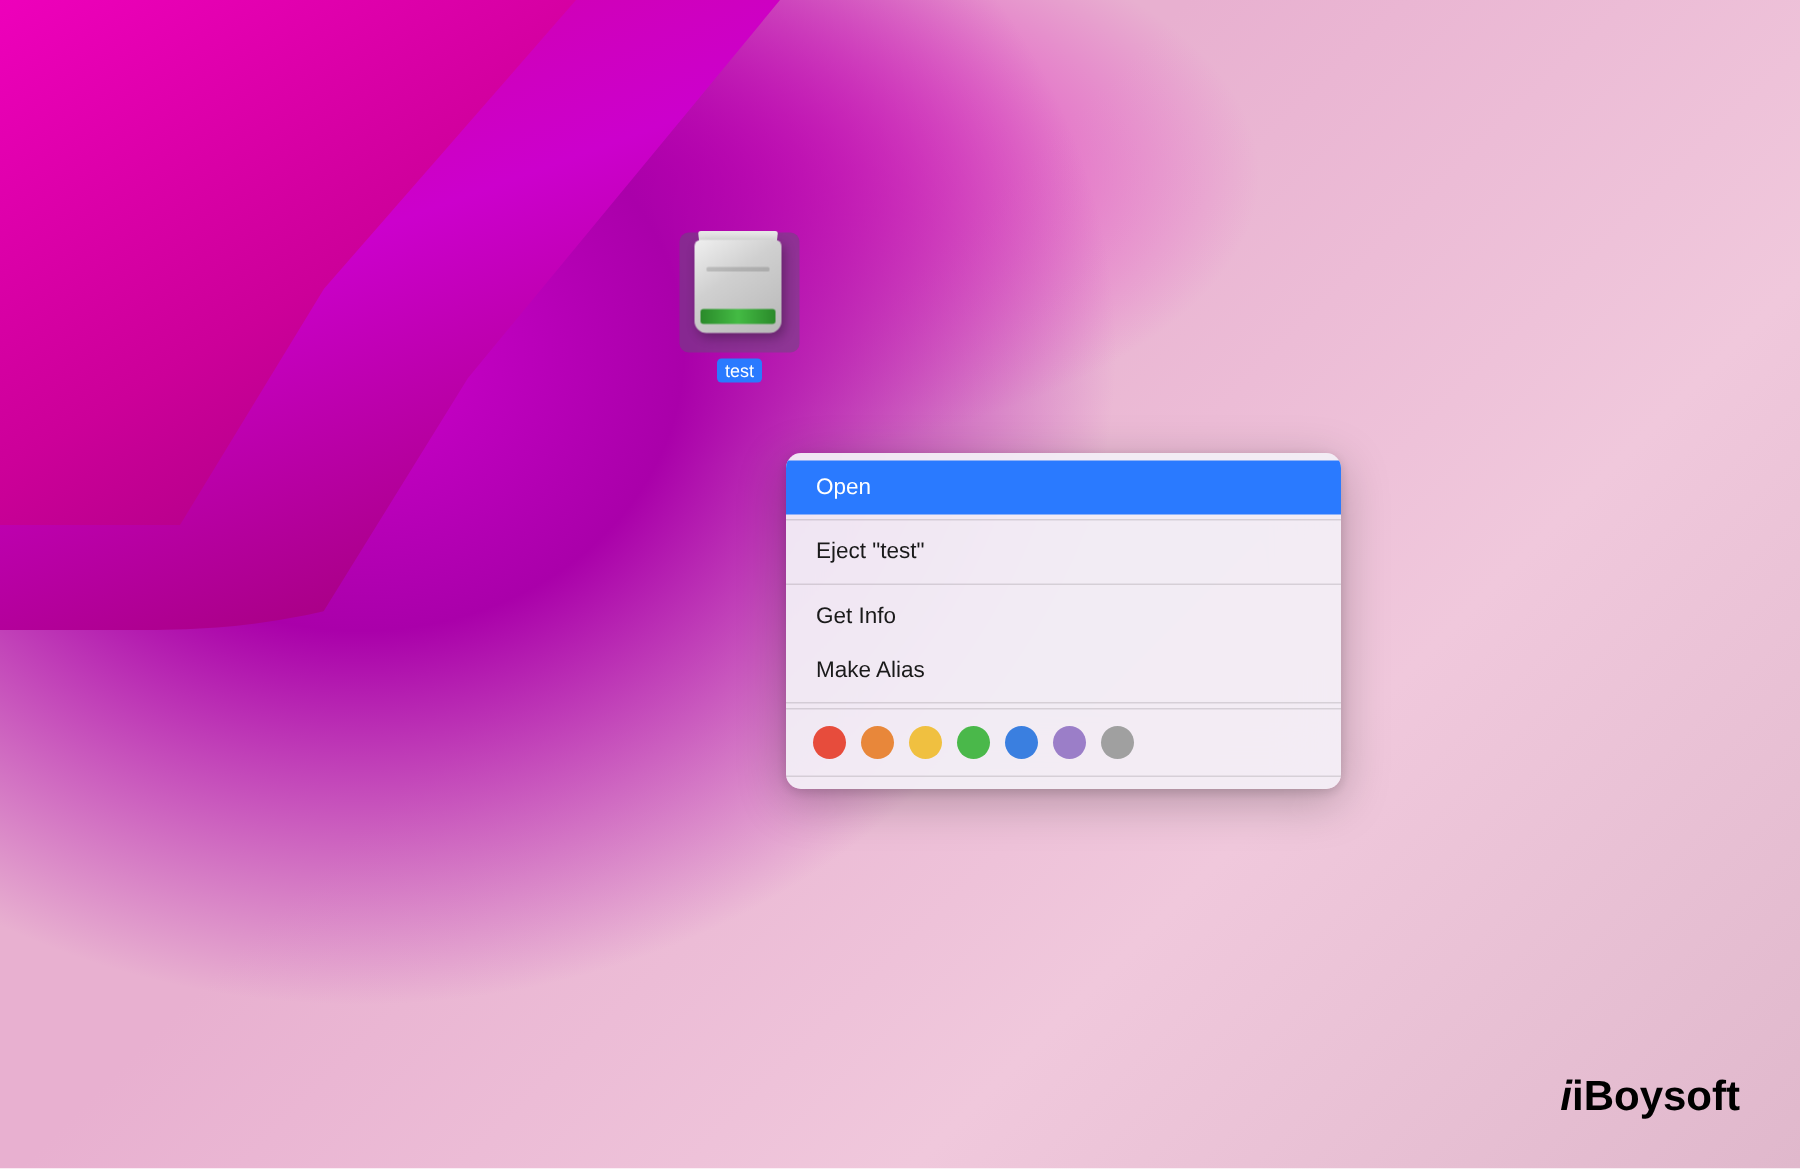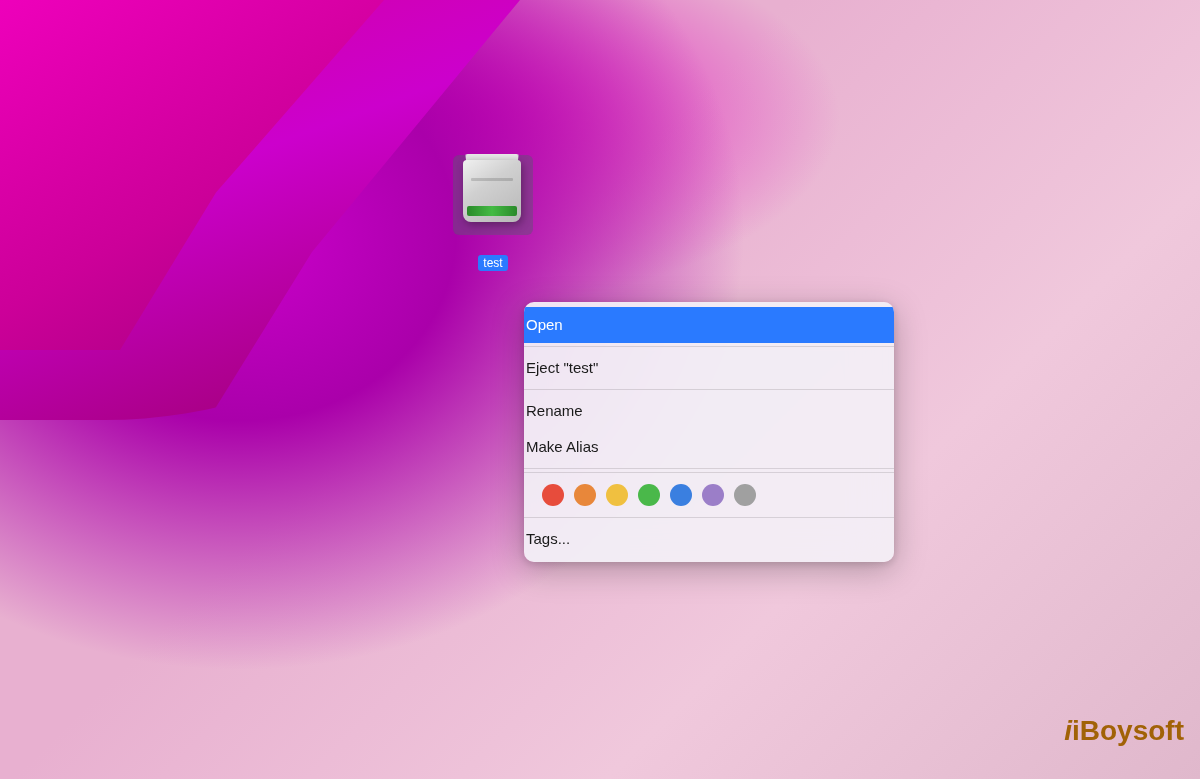--- a/index.html
+++ b/index.html
@@ -107,21 +107,21 @@
       position: absolute;
       top: 18px;
       left: 8px;
       right: 8px;
       height: 3px;
       background: rgba(0,0,0,0.15);
       border-radius: 1px;
     }
 
     .icon-label {
-      margin-top: 20px;
+      margin-top: 4px;
       background: #2a7aff;
       color: white;
       font-size: 12px;
       padding: 1px 5px;
       border-radius: 3px;
       white-space: nowrap;
     }
 
     
     .context-menu {
@@ -131,21 +131,21 @@
       width: 370px;
       background: rgba(242, 238, 245, 0.95);
       backdrop-filter: blur(20px);
       border-radius: 10px;
       box-shadow: 0 8px 32px rgba(0,0,0,0.25), 0 2px 8px rgba(0,0,0,0.15);
       padding: 5px 0;
       overflow: hidden;
     }
 
     .menu-item {
-      padding: 9px 2px;
+      padding: 9px 20px;
       font-size: 15px;
       color: #1a1a1a;
       cursor: pointer;
       display: flex;
       align-items: flex-end;
       line-height: 1.2;
     }
 
     .menu-item.highlighted {
       background: #2a7aff;
@@ -169,24 +169,24 @@
       width: 22px;
       height: 22px;
       border-radius: 50%;
       cursor: pointer;
     }
 
     
     .watermark {
       position: absolute;
       bottom: 32px;
-      right: 16px;
+      right: 40px;
       font-size: 28px;
       font-weight: 700;
-      color: #a16207;
+      color: #000000;
     }
 
     .watermark span.i-letter {
       font-style: italic;
     }
   </style>
 </head>
 <body>
 
 <div class="desktop-bg">
@@ -212,24 +212,24 @@
   <div class="menu-item highlighted">
     <span>Open</span>
   </div>
   <div class="menu-separator"></div>
 
   <div class="menu-item">
     <span>Eject "test"</span>
   </div>
   <div class="menu-separator"></div>
 
-
   <div class="menu-item">
-    <span>Rename</span>
-  </div>
+    <span>Get Info</span>
+  </div>
+
 
 
   <div class="menu-item">
     <span>Make Alias</span>
   </div>
 
   <div class="menu-separator"></div>
 
   <div class="menu-separator"></div>
 
@@ -237,21 +237,18 @@
     <div class="color-dot" style="background:#e74c3c"></div>
     <div class="color-dot" style="background:#e8873a"></div>
     <div class="color-dot" style="background:#f0c040"></div>
     <div class="color-dot" style="background:#4ab84a"></div>
     <div class="color-dot" style="background:#3a7fe0"></div>
     <div class="color-dot" style="background:#9b7ec8"></div>
     <div class="color-dot" style="background:#a0a0a0"></div>
   </div>
   <div class="menu-separator"></div>
 
-  <div class="menu-item">
-    <span>Tags...</span>
-  </div>
 
 </div>
 
 <div class="watermark">
   <span class="i-letter">i</span><span style="font-style:normal">iBoysoft</span>
 </div>
 
 </body></html>

